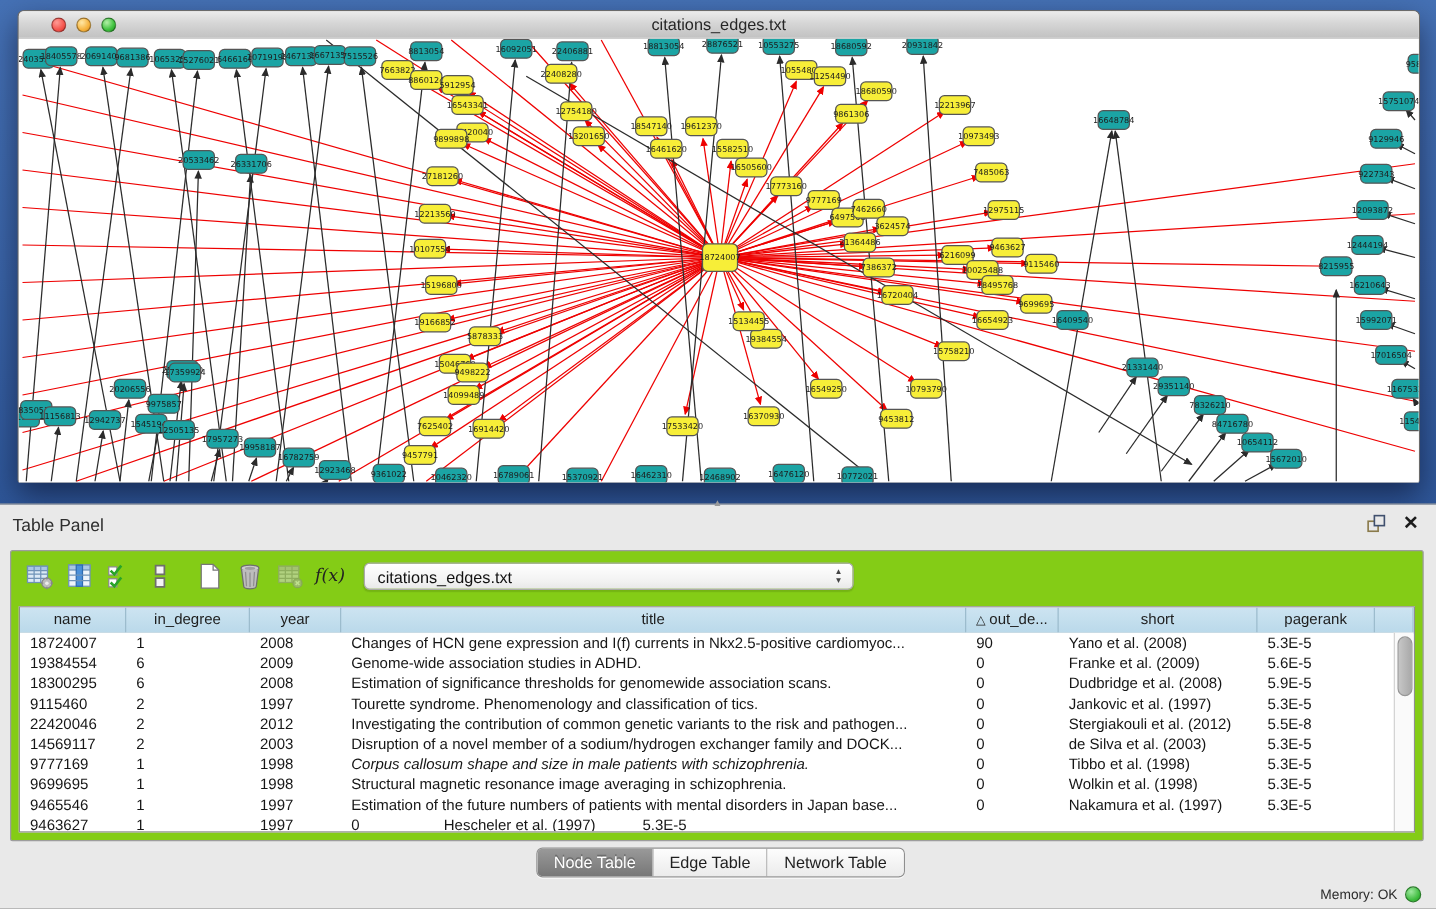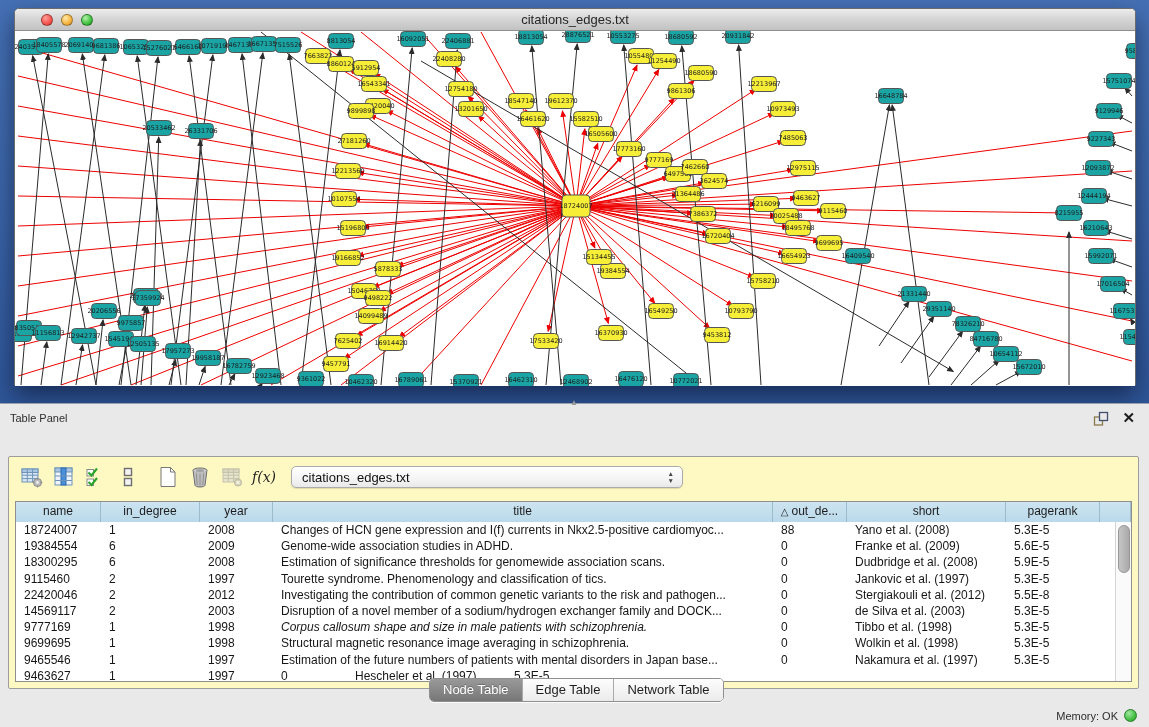--- a/index.html
+++ b/index.html
@@ -24,25 +24,25 @@
   .tl-green{background:radial-gradient(circle at 35% 30%,#b4f0a9,#3fc23f 60%,#259425);}
   #canvas{position:relative;width:100%;height:355px;background:#fff;overflow:hidden;}
   #graph-svg{display:block;}
   .edge-red{stroke:#ee0000;stroke-width:1;fill:none;}
   .edge-black{stroke:#2b2b2b;stroke-width:1;fill:none;}
   .node-label{font-family:"DejaVu Sans",sans-serif;font-size:6.5px;fill:#1c1c1c;text-anchor:middle;}
   
   #tablepanel{position:absolute;left:0;top:403px;width:1149px;height:324px;
               background:#e9e9e9;border-top:1px solid #98a0ac;}
   #panel-splitter{position:absolute;left:568px;top:-4px;width:12px;height:6px;color:#9a9a9a;font-size:8px;line-height:6px;text-align:center;}
-  #panel-title{position:absolute;left:10px;top:8px;font-size:11px;color:#2e2e2e;}
+  #panel-title{position:absolute;left:10px;top:8px;font-size:14px;color:#2e2e2e;}
   #panel-float{position:absolute;right:40px;top:7px;width:16px;height:16px;cursor:pointer;}
   #panel-close{position:absolute;right:14px;top:5px;font-size:15px;font-weight:bold;color:#1c1c1c;cursor:pointer;}
-  #innerbox{position:absolute;left:8px;top:52px;width:1131px;height:233px;
-            background:#fef9c3;border:1px solid #9d9d9d;border-radius:2px;box-sizing:border-box;}
+  #innerbox{position:absolute;left:8px;top:36px;width:1131px;height:233px;
+            background:#84cc16;border:1px solid #9d9d9d;border-radius:2px;box-sizing:border-box;}
   
   #toolbar{position:relative;height:40px;display:flex;align-items:center;padding-left:10px;gap:6px;}
   .tbtn{width:26px;height:26px;display:flex;align-items:center;justify-content:center;border-radius:3px;}
   .fx-glyph{font-family:"DejaVu Serif",serif;font-style:italic;font-size:14px;color:#222;}
   #tbl-select{position:relative;margin-left:8px;width:392px;height:22px;border:1px solid #ababab;
               border-radius:5px;background:linear-gradient(180deg,#ffffff,#f2f2f2 70%,#e8e8e8);
               box-shadow:0 1px 1px rgba(0,0,0,.12);font-size:13px;color:#111;
               line-height:22px;padding-left:10px;box-sizing:border-box;cursor:pointer;}
   #tbl-select .stepper{position:absolute;right:8px;top:3px;font-size:6.5px;line-height:7px;color:#444;text-align:center;}
   
@@ -572,21 +572,21 @@
             <div class="hcell" style="width: 159px;">short</div>
             <div class="hcell" style="width: 94px;">pagerank</div>
             <div class="hcell" style="flex: 1 1 0%;"></div>
           </div>
         <div id="tbody">
             <div class="trow">
               <div class="tcell" style="width: 85px;">18724007</div>
               <div class="tcell" style="width: 99px;">1</div>
               <div class="tcell" style="width: 73px;">2008</div>
               <div class="tcell" style="width: 500px;">Changes of HCN gene expression and I(f) currents in Nkx2.5-positive cardiomyoc...</div>
-              <div class="tcell" style="width: 74px;">88</div>
+              <div class="tcell" style="width: 74px;">90</div>
               <div class="tcell" style="width: 159px;">Yano et al. (2008)</div>
               <div class="tcell" style="width: 94px;">5.3E-5</div>
             </div>
             <div class="trow">
               <div class="tcell" style="width: 85px;">19384554</div>
               <div class="tcell" style="width: 99px;">6</div>
               <div class="tcell" style="width: 73px;">2009</div>
               <div class="tcell" style="width: 500px;">Genome-wide association studies in ADHD.</div>
               <div class="tcell" style="width: 74px;">0</div>
               <div class="tcell" style="width: 159px;">Franke et al. (2009)</div>

